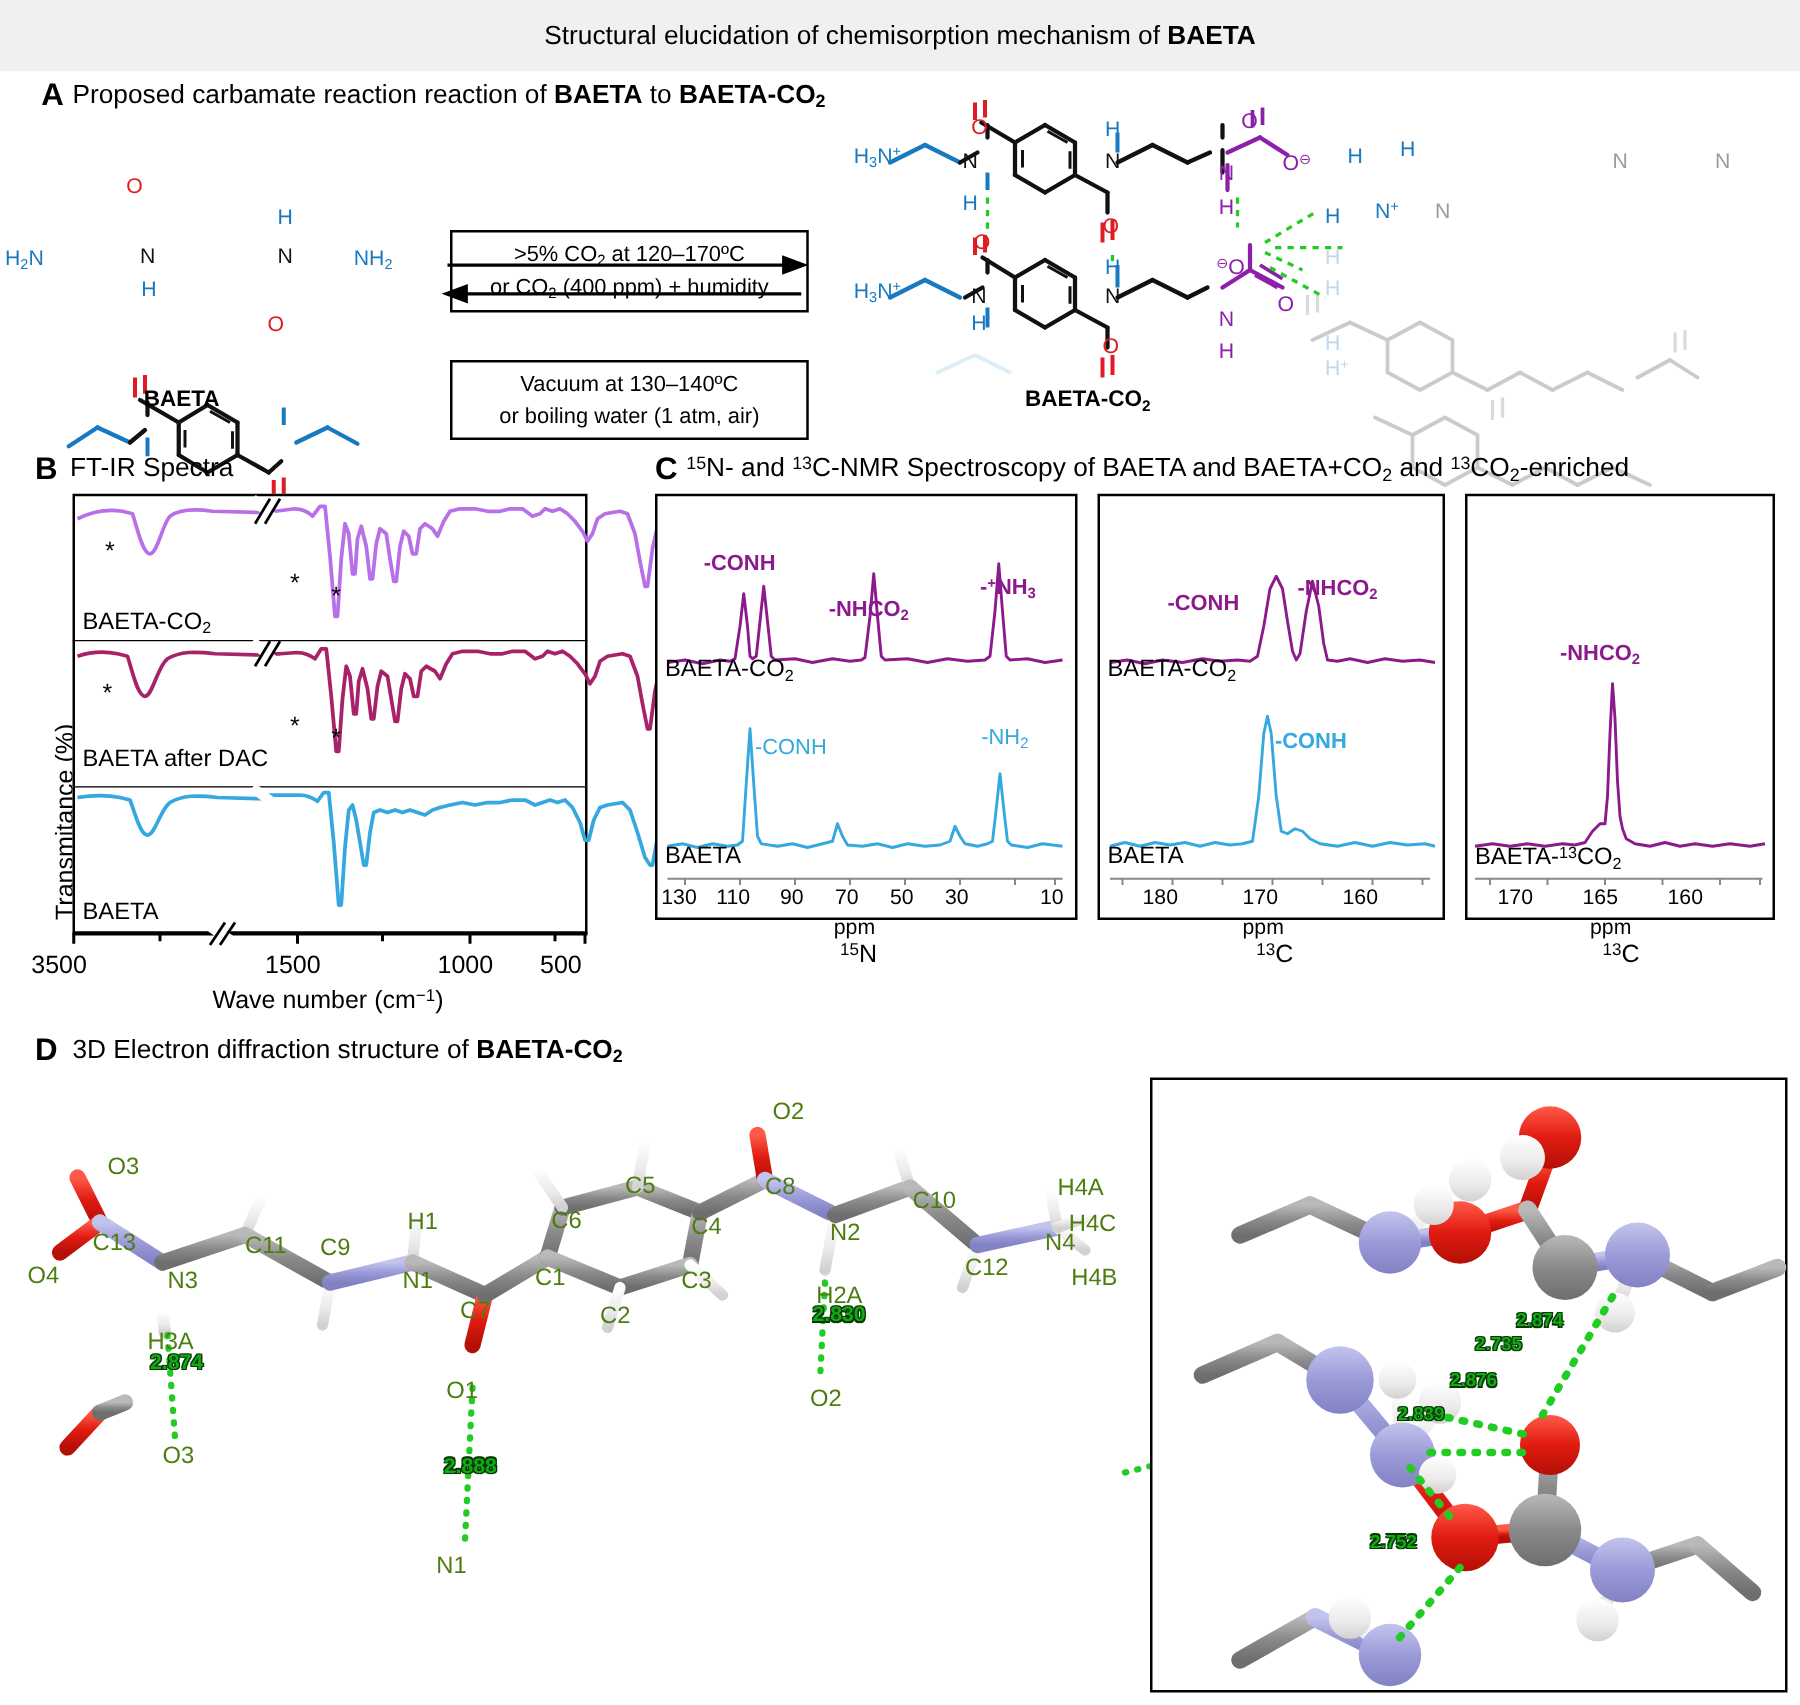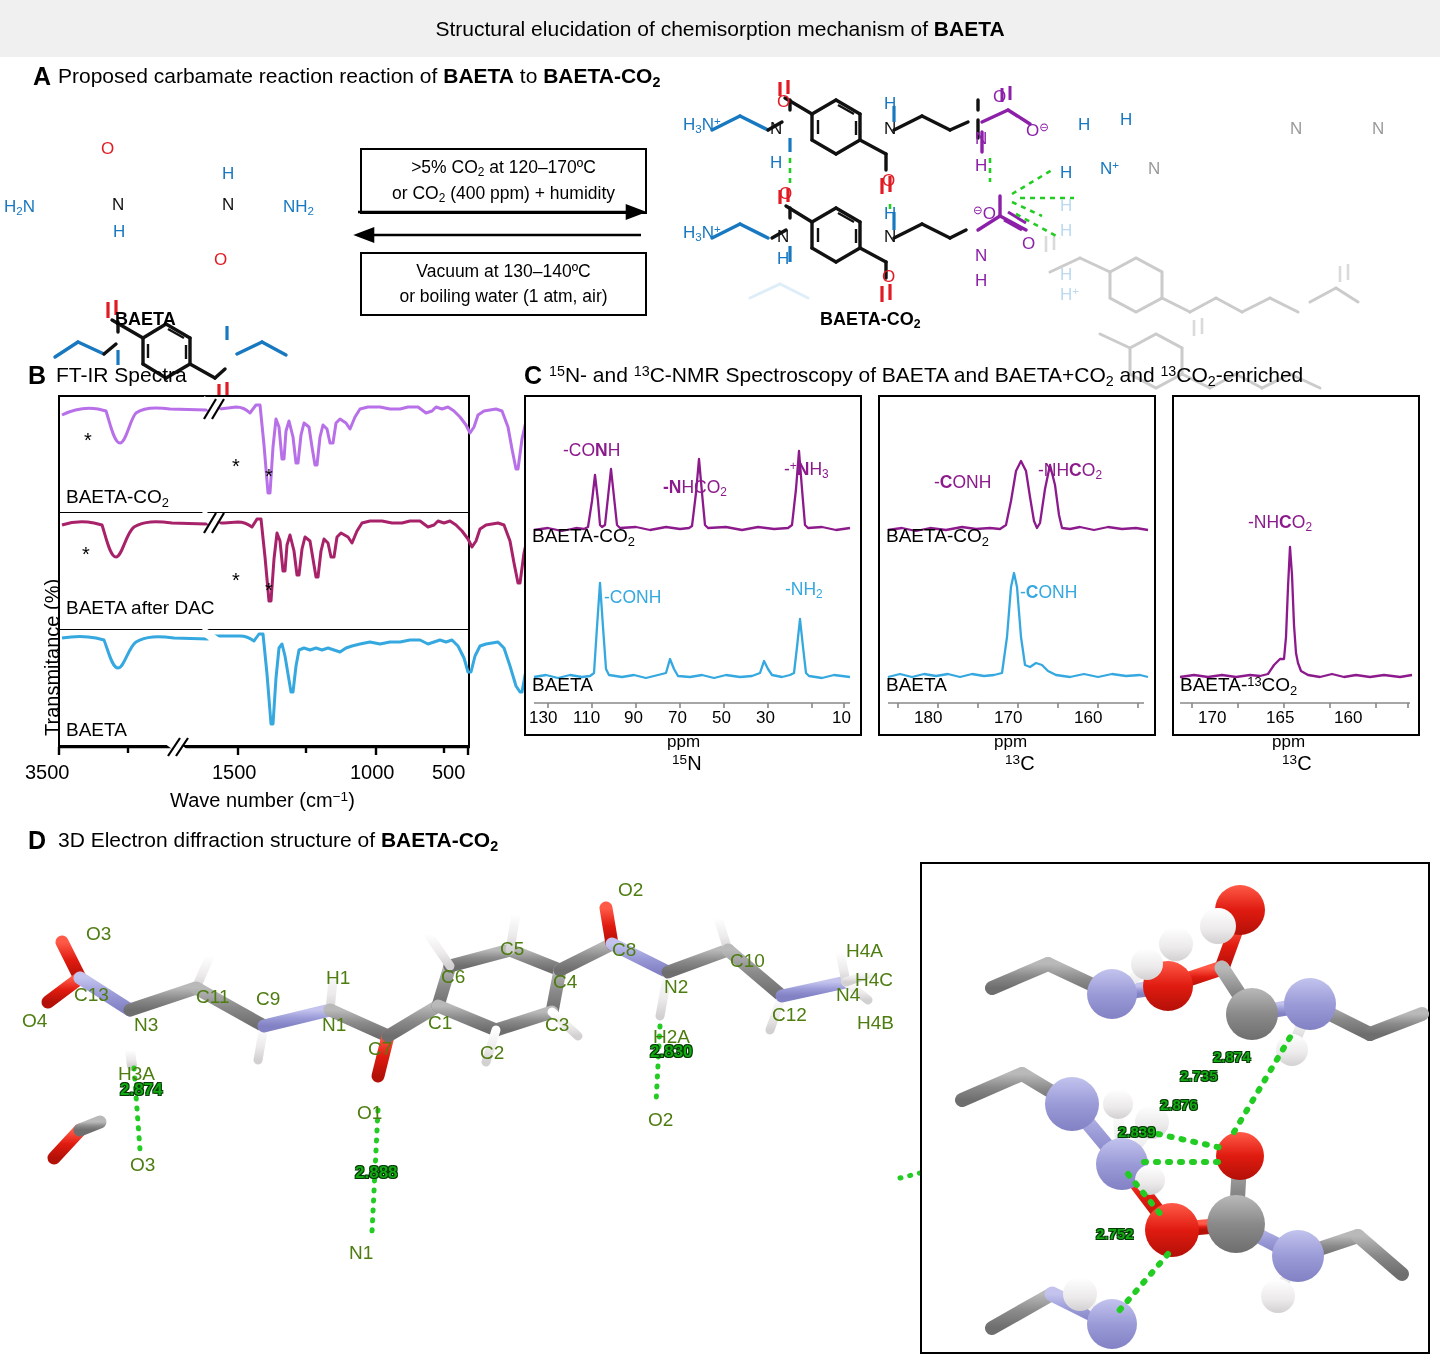--- a/index.html
+++ b/index.html
@@ -12,36 +12,36 @@
   #banner .t{font-size:21px;}
   #banner .t b{font-weight:bold;}
   
   .plet{font-size:25px;font-weight:bold;}
   .ptitle{font-size:21px;}
   .ptitle b{font-weight:bold;}
   sub{font-size:.68em;vertical-align:-0.28em;}
   sup{font-size:.68em;vertical-align:0.42em;}
   
   .condbox{border:2.5px solid #000;background:#fff;text-align:center;
-           font-size:17.5px;line-height:1.42;padding:5px 9px;}
+           font-size:17.5px;line-height:1.42;padding:5px 9px;margin-top:36px;}
   
   .atom{font-size:17px;font-weight:500;line-height:1;}
   .atom.blue{color:#1878c0;}
   .atom.red{color:#e01b24;}
   .atom.purple{color:#8c20a8;}
   .atom.black{color:#111;}
   .atom.g{color:#9a9a9a;}
   .atom.gb{color:#bcd9ef;}
   .molname{font-size:18px;font-weight:bold;}
   
   .sbox{border:2.5px solid #000;background:#fff;box-sizing:border-box;}
   .blabel{font-size:19px;}
   .axlab{font-size:20px;}
   .nlab{font-size:17.5px;font-weight:bold;}
-  .nlab .lt{font-weight:normal;}
+  .nlab .lt{font-weight:bold;}
   .ppm{font-size:17px;}
   .tick{font-size:17px;}
   .iso{font-size:20px;}
   
   .dlabel{font-size:19px;color:#4d7c0f;}
   .dist{font-size:17px;font-weight:bold;color:#12aa12;
         text-shadow:-1px -1px 0 #063806,1px -1px 0 #063806,-1px 1px 0 #063806,1px 1px 0 #063806;}
   .dist2{font-size:15px;font-weight:bold;color:#12aa12;
         text-shadow:-1px -1px 0 #063806,1px -1px 0 #063806,-1px 1px 0 #063806,1px 1px 0 #063806;}
   #dinset{border:2.5px solid #000;background:#fff;box-sizing:border-box;}

